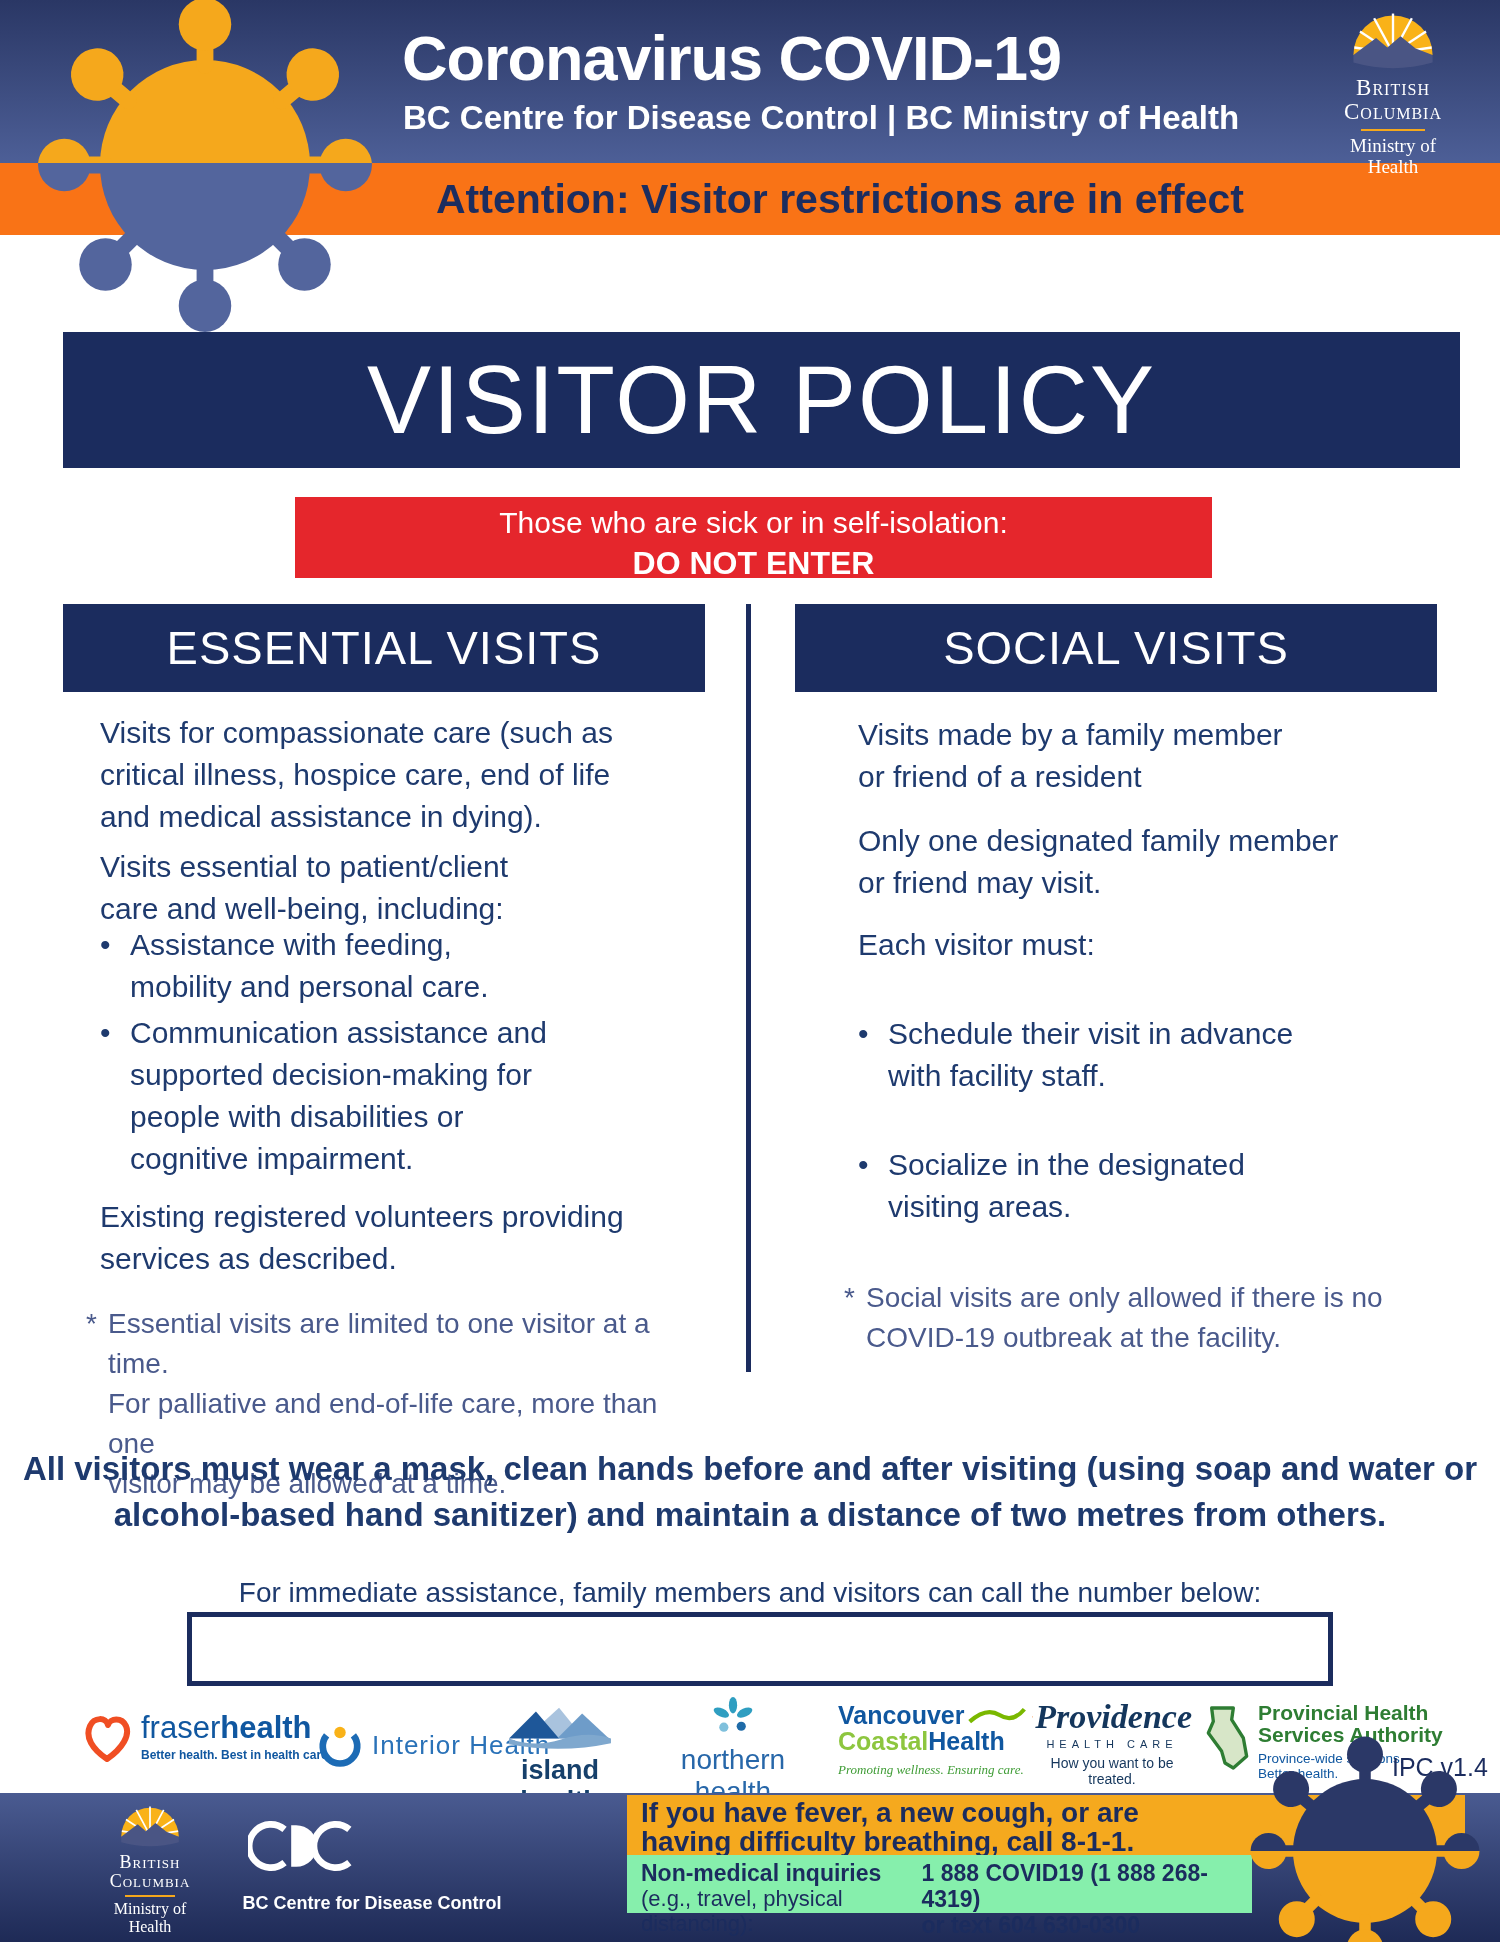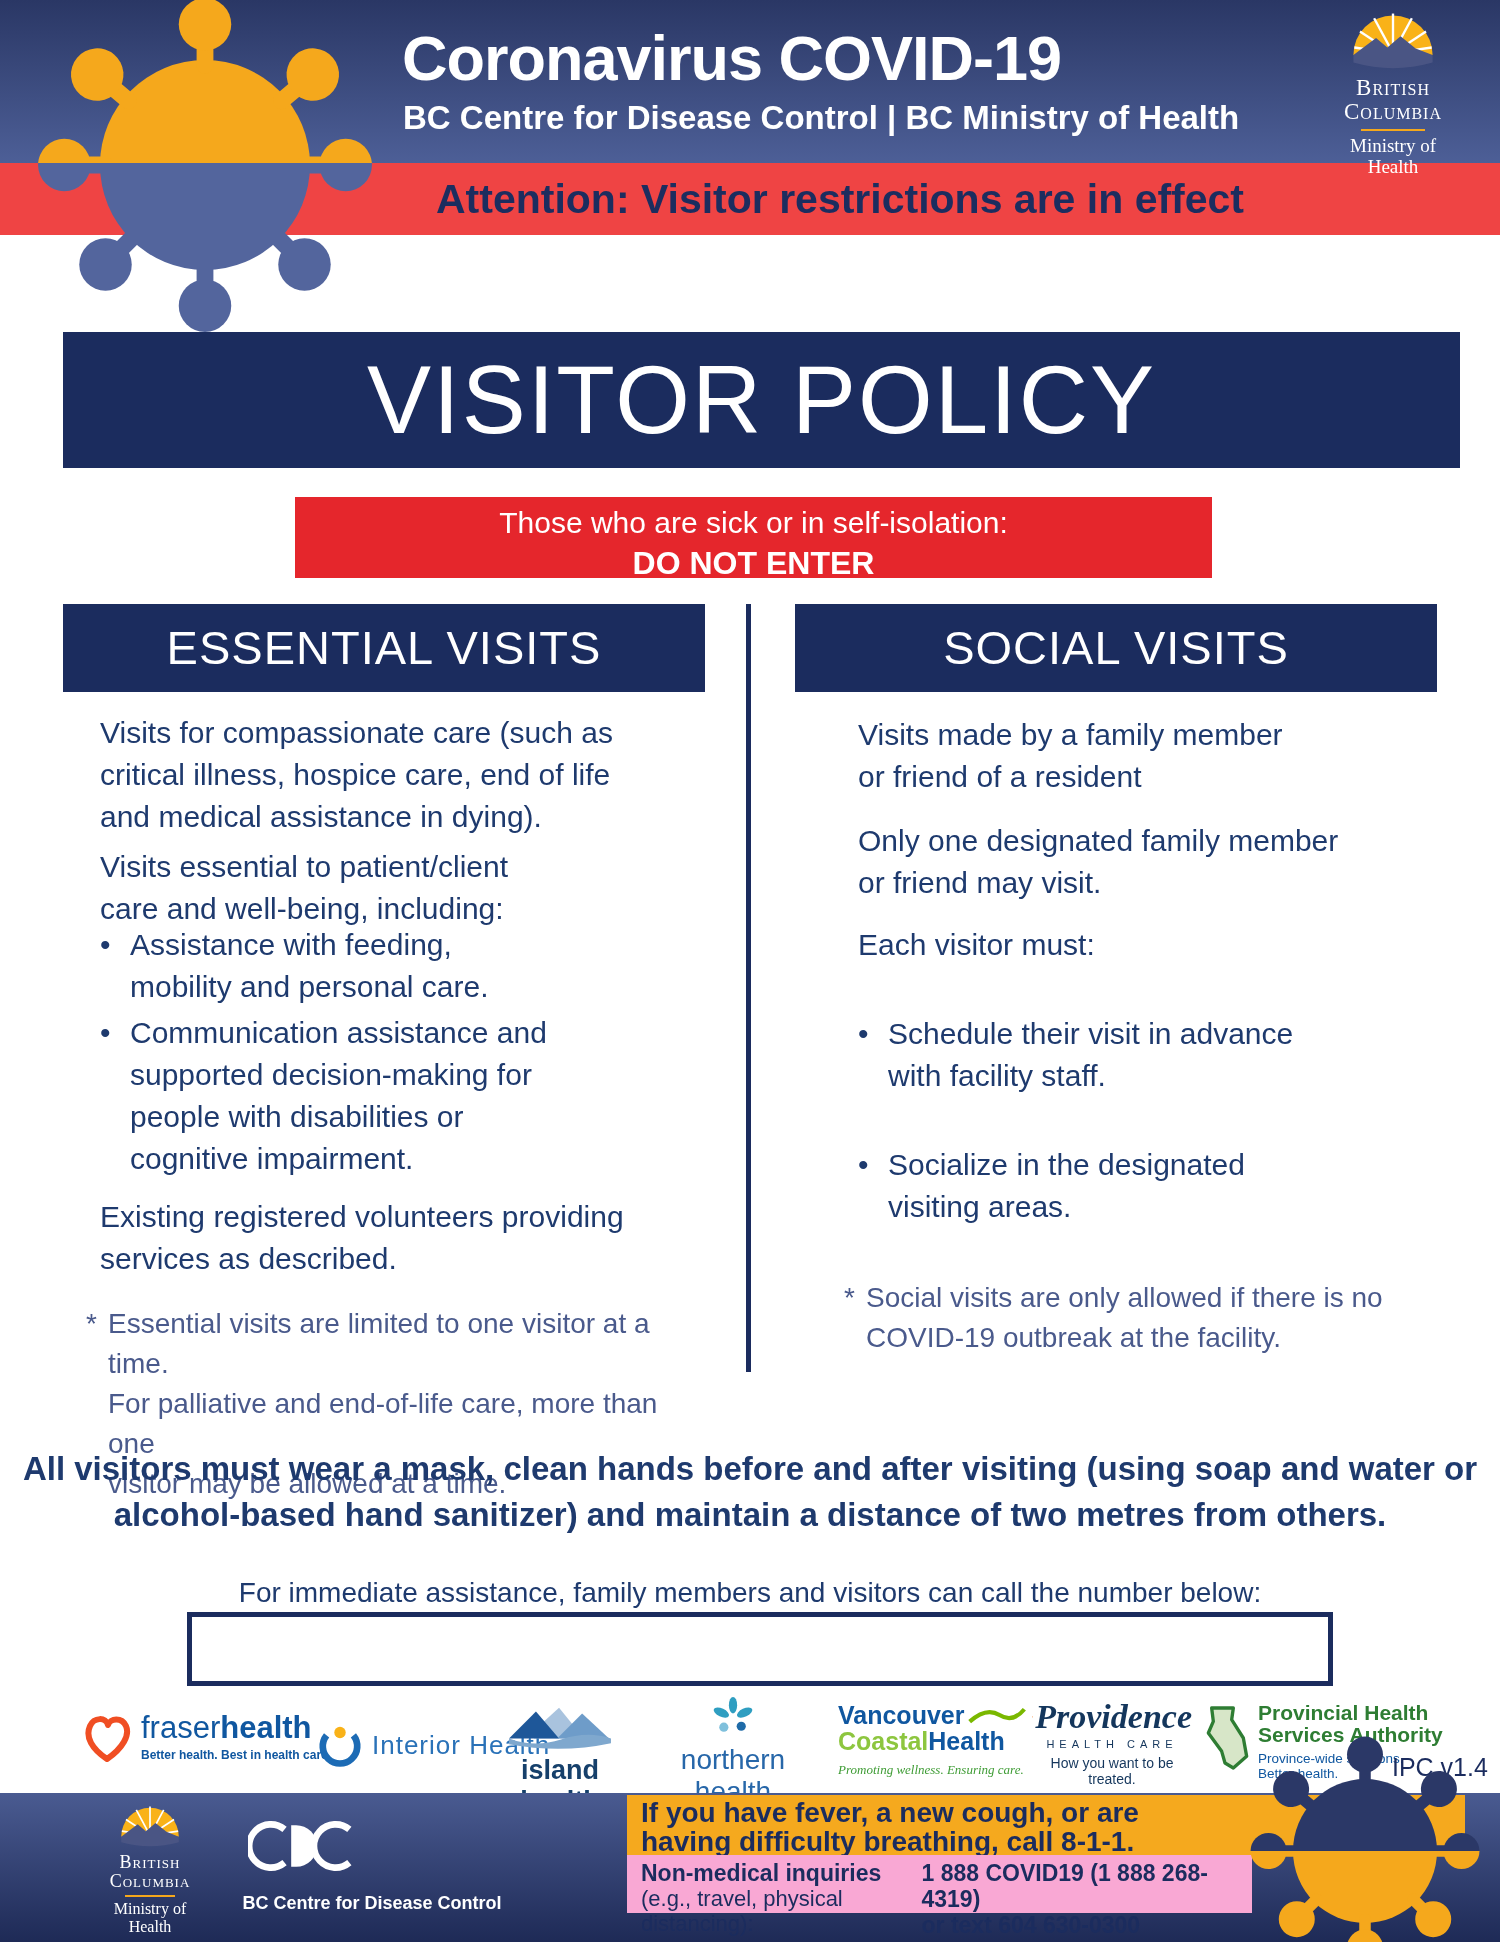--- a/index.html
+++ b/index.html
@@ -6,21 +6,21 @@
   .page{position:relative;width:1500px;height:1942px;background:#fff;overflow:hidden;
         font-family:"Liberation Sans","DejaVu Sans",sans-serif;margin:0 auto;}
   .abs{position:absolute;}
   .pre{white-space:pre-line;}
 
   
   .header-band{left:0;top:0;width:1500px;height:163px;
     background:linear-gradient(180deg,#2A3765 0%,#4D5F97 100%);}
   .poster-title{left:402px;top:22px;font-size:63px;font-weight:bold;color:#fff;letter-spacing:-1px;}
   .poster-subtitle{left:403px;top:99px;font-size:33px;font-weight:bold;color:#fff;}
-  .attention-band{left:0;top:163px;width:1500px;height:72px;background:#ef4444;}
+  .attention-band{left:0;top:163px;width:1500px;height:72px;background:#f97316;}
   .attention-text{padding-left:180px;text-align:center;line-height:72px;
     font-size:41px;font-weight:bold;color:#1C2D5F;}
 
   
   .bc-logo-top{left:1295px;top:6px;width:196px;text-align:center;color:#fff;}
   .bc-logo-top .bc-name{font-family:"Liberation Serif","DejaVu Serif",serif;font-variant:small-caps;
     font-size:23px;line-height:24px;letter-spacing:1px;}
   .bc-rule{width:64px;height:2px;background:#F5A81C;margin:5px auto 4px;}
   .bc-ministry{font-family:"Liberation Serif","DejaVu Serif",serif;font-size:19px;line-height:21px;}
 
@@ -87,21 +87,21 @@
   .bc-logo-footer{left:88px;top:1801px;width:124px;text-align:center;color:#fff;}
   .bc-logo-footer .bc-name{font-family:"Liberation Serif","DejaVu Serif",serif;font-variant:small-caps;
     font-size:18px;line-height:19px;letter-spacing:1px;}
   .bc-logo-footer .bc-rule{width:50px;margin:4px auto 3px;}
   .bc-logo-footer .bc-ministry{font-size:16px;line-height:18px;}
   .cdc-glyph{left:248px;top:1818px;}
   .cdc-label{left:222px;top:1893px;width:300px;text-align:center;font-size:18px;font-weight:bold;color:#fff;}
   .fever-box{left:627px;top:1795px;width:838px;height:60px;background:#F5A91E;
     padding:3px 0 0 14px;box-sizing:border-box;font-size:28px;font-weight:bold;
     line-height:29px;color:#1B2C5E;}
-  .info-box{left:627px;top:1855px;width:625px;height:58px;background:#f9a8d4;display:flex;
+  .info-box{left:627px;top:1855px;width:625px;height:58px;background:#86efac;display:flex;
     padding:5px 0 0 14px;box-sizing:border-box;color:#1B2C5E;}
   .info-box .c1{width:293px;}
   .info-box .t1{font-size:23px;font-weight:bold;line-height:26px;}
   .info-box .t2{font-size:22px;line-height:25px;}
   .info-box .c2{font-size:23px;font-weight:bold;line-height:26px;}
 </style>
 </head>
 <body>
 
 <div class="page">

